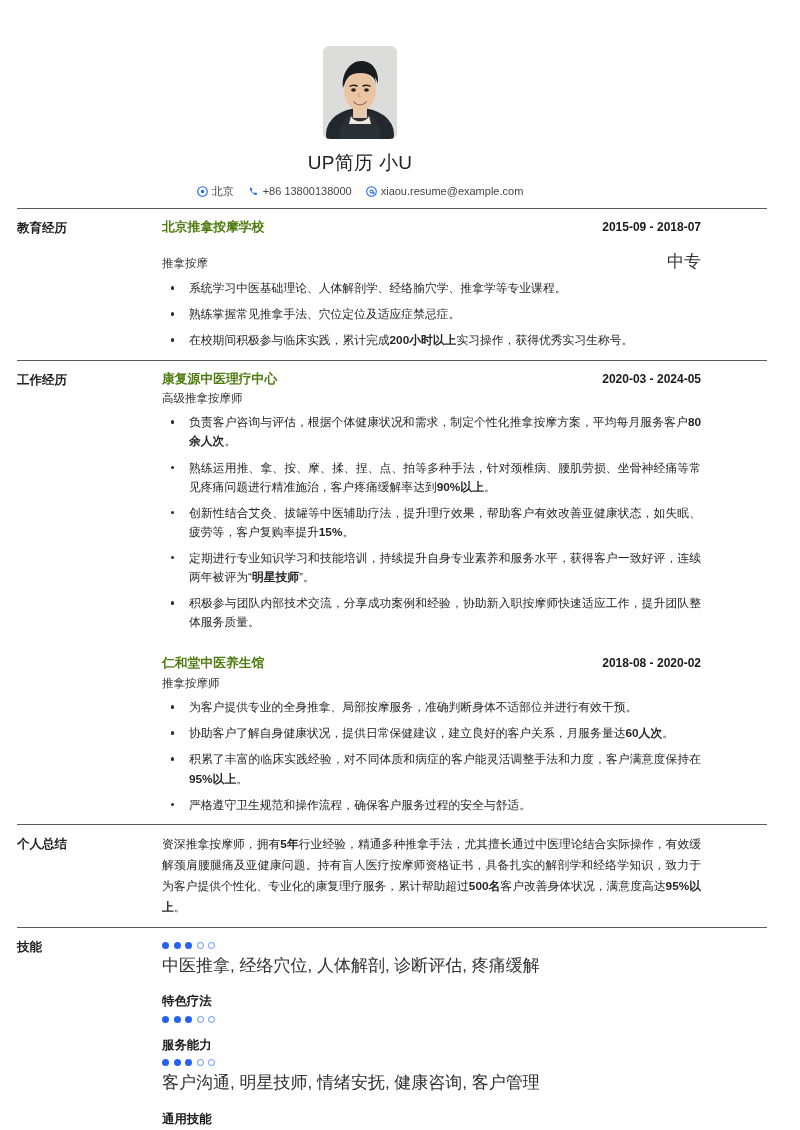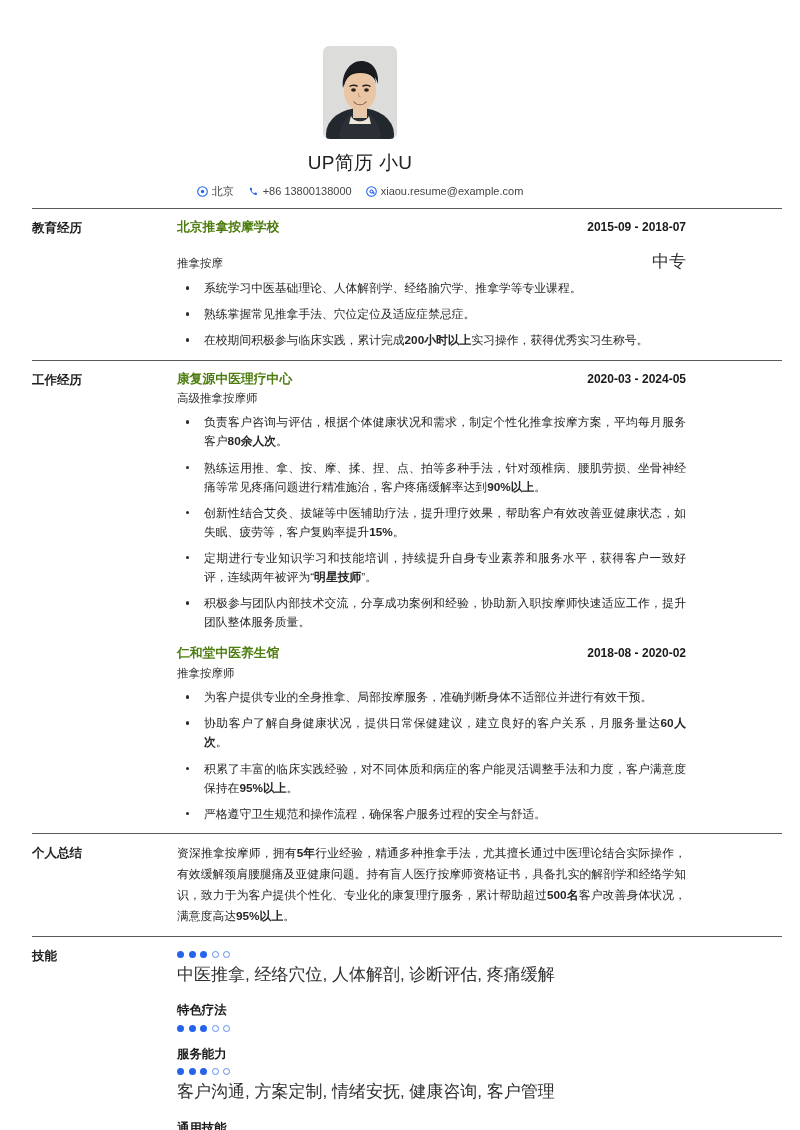--- a/index.html
+++ b/index.html
@@ -3,21 +3,21 @@
 <meta charset="utf-8">
 <style>
   * { margin:0; padding:0; box-sizing:border-box; }
   html,body{ background:#ffffff; }
   body{
     width:800px; height:1130px; overflow:hidden;
     font-family:"Liberation Sans","DejaVu Sans",sans-serif;
     color:#222222;
     -webkit-font-smoothing:antialiased;
   }
-  .page{ width:720px; height:1130px; padding:0 32px; position:relative; }
+  .page{ width:720px; height:1130px; padding:0 17px; position:relative; }
 
   
   .header{ padding-top:46px; text-align:center; }
   .avatar{
     width:74px; height:93px; margin:0 auto;
     border-radius:7px; overflow:hidden;
     background:#d8d8d6; position:relative;
   }
   .avatar svg{ display:block; width:100%; height:100%; }
   .name{
@@ -39,21 +39,21 @@
   .rule{ height:0; border-top:1.6px solid #5a5a5a; width:750px; }
   .srow{ display:flex; align-items:flex-start; padding-top:9px; }
   .slabel{
     width:145px; flex:0 0 145px;
     font-size:12.5px; font-weight:700; color:#1f1f1f;
     line-height:1.5; padding-top:1px;
   }
   .sbody{ flex:1 1 auto; min-width:0; padding-right:2px; }
 
   
-  .entry + .entry{ margin-top:12px; }
+  .entry + .entry{ margin-top:22px; }
   .entry-head{ display:flex; align-items:baseline; }
   .entry-title{
     flex:1 1 auto; font-size:12.8px; font-weight:700; color:#4d7c0f;
     line-height:1.45;
   }
   .entry-date{
     flex:0 0 auto; font-size:12px; font-weight:700; color:#1a1a1a;
     text-align:right; padding-left:10px; white-space:nowrap;
   }
   .entry-sub{ display:flex; align-items:baseline; margin-top:1px; }
@@ -249,21 +249,21 @@
             </div>
             <div class="skill">
               <div class="skill-name">服务能力</div>
               <div class="dots">
                 <span class="dot on"></span>
                 <span class="dot on"></span>
                 <span class="dot on"></span>
                 <span class="dot off"></span>
                 <span class="dot off"></span>
               </div>
-              <div class="skill-tags">客户沟通, 方案定制, 情绪安抚, 健康咨询, 客户管理</div>
+              <div class="skill-tags">客户沟通, 明星技师, 情绪安抚, 健康咨询, 客户管理</div>
             </div>
             <div class="skill">
               <div class="skill-name">通用技能</div>
               <div class="dots">
                 <span class="dot on"></span>
                 <span class="dot on"></span>
                 <span class="dot on"></span>
                 <span class="dot off"></span>
                 <span class="dot off"></span>
               </div>

